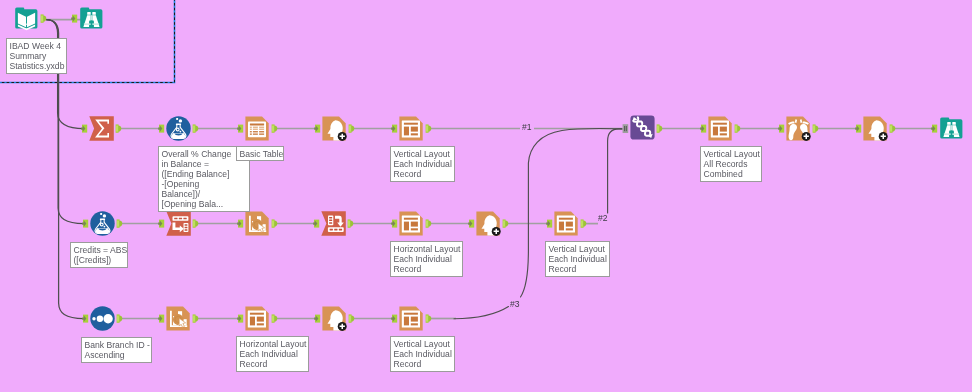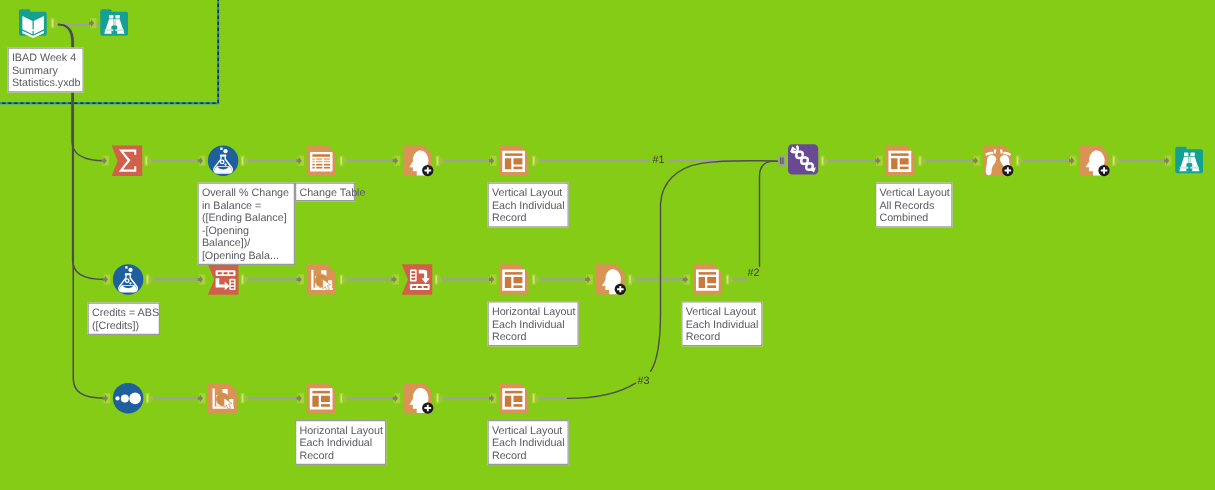--- a/index.html
+++ b/index.html
@@ -1,17 +1,17 @@
 <!DOCTYPE html>
 <html><head>
 <meta charset="utf-8">
 <style>
   html,body{margin:0;padding:0;}
   body{width:972px;height:392px;background:#ffffff;font-family:"Liberation Sans",sans-serif;overflow:hidden;position:relative;}
-  #canvas{position:absolute;left:0;top:0;width:972px;height:392px;background:#84cc16;}
+  #canvas{position:absolute;left:0;top:0;width:972px;height:392px;background:#f0abfc;}
   .layer{position:absolute;left:0;top:0;width:972px;height:392px;pointer-events:none;}
   .lbl{position:absolute;box-sizing:border-box;border:1px solid #9b9b9b;background:#fff;color:#5a5a62;
        font-size:8.6px;line-height:10.1px;padding:1.8px 1px 1.6px 2.5px;white-space:pre;}
   .cnum{position:absolute;color:#3c3c44;font-size:8.6px;line-height:9px;font-family:"Liberation Sans",sans-serif;}
   svg{display:block;overflow:visible;}
 </style>
 </head>
 <body>
 
 <div id="canvas">
@@ -482,38 +482,40 @@
       </g>
 <g>
         <rect x="932.0" y="124.6" width="5.2" height="8.0" fill="#a8d13a"></rect>
         <path d="M931.2,127.39999999999999 h1.6 v-2.0 l2.6,3.2 l-2.6,3.2 v-2.0 h-1.6 z" fill="#7a8754"></path>
       </g>
 </svg>
 <div class="layer">
 <div class="lbl" style="left:6px;top:38px;width:61px;">IBAD Week 4
 Summary
 Statistics.yxdb</div>
-<div class="lbl" style="left:158px;top:146px;width:78px;">Overall % Change
+<div class="lbl" style="left:158px;top:146px;width:92px;">Overall % Change
 in Balance =
 ([Ending Balance]
 -[Opening
 Balance])/
 [Opening Bala...</div>
-<div class="lbl" style="left:236px;top:146px;width:48px;">Change Table</div>
+<div class="lbl" style="left:236px;top:146px;width:48px;">Basic Table</div>
 <div class="lbl" style="left:390px;top:146px;width:65px;">Vertical Layout
 Each Individual
 Record</div>
 <div class="lbl" style="left:70px;top:242px;width:58px;">Credits = ABS
 ([Credits])</div>
 <div class="lbl" style="left:390px;top:241px;width:73px;">Horizontal Layout
 Each Individual
 Record</div>
 <div class="lbl" style="left:545px;top:241px;width:65px;">Vertical Layout
 Each Individual
 Record</div>
+<div class="lbl" style="left:81px;top:337px;width:71px;">Bank Branch ID -
+Ascending</div>
 <div class="lbl" style="left:236px;top:336px;width:73px;">Horizontal Layout
 Each Individual
 Record</div>
 <div class="lbl" style="left:390px;top:336px;width:65px;">Vertical Layout
 Each Individual
 Record</div>
 <div class="lbl" style="left:700px;top:146px;width:62px;">Vertical Layout
 All Records
 Combined</div>
 <div class="cnum" style="left:522px;top:123px;">#1</div>

